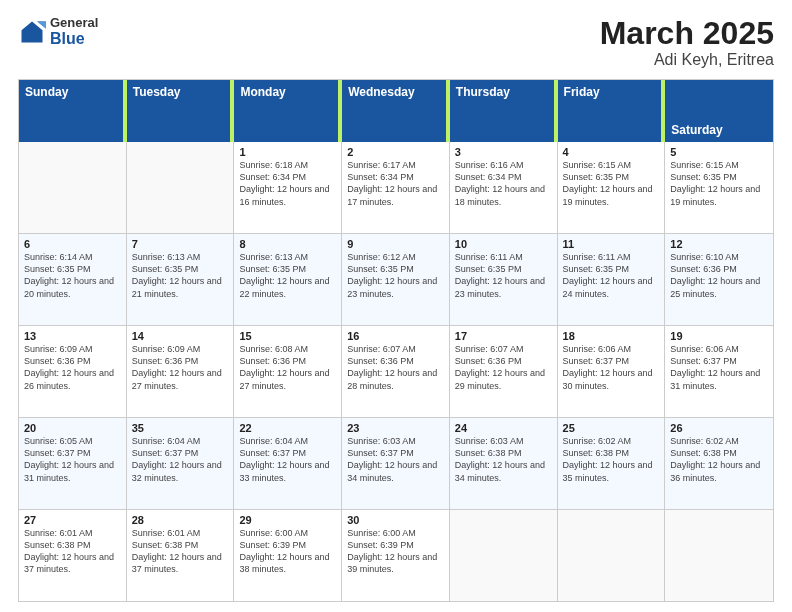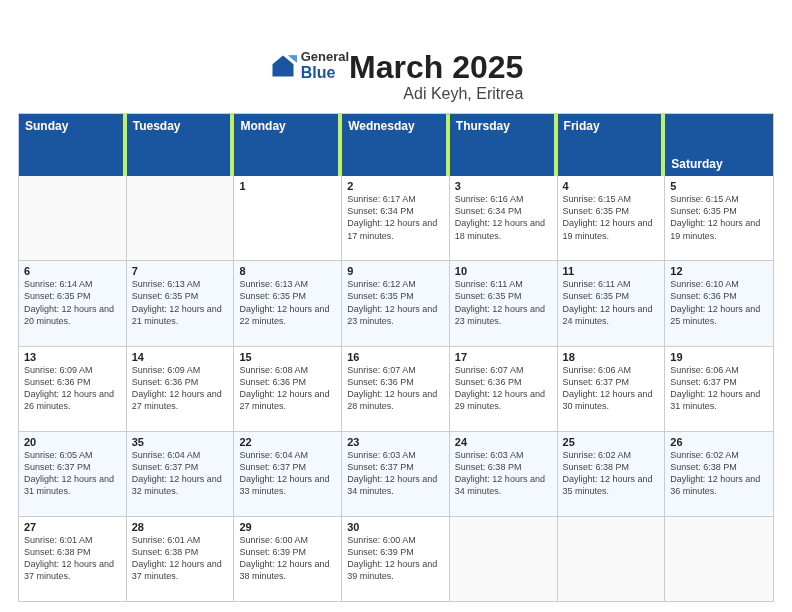--- a/index.html
+++ b/index.html
@@ -12,24 +12,23 @@
     }
     .page {
       width: 792px;
       height: 612px;
       padding: 16px 18px 10px 18px;
       display: flex;
       flex-direction: column;
     }
     .header {
       display: flex;
-      justify-content: center;
+      justify-content: space-between;
       align-items: flex-start;
       margin-bottom: 10px;
-      margin-top: 34px;
     }
     .logo {
       display: flex;
       align-items: center;
       gap: 4px;
     }
     .logo-text {
       display: flex;
       flex-direction: column;
       font-size: 14px;
@@ -143,20 +142,23 @@
         <div class="cal-header-cell">Thursday</div>
         <div class="cal-header-cell">Friday</div>
         <div class="cal-header-cell">Saturday</div>
       </div>
     <div class="cal-body">
     <div class="cal-row">
           <div class="cal-cell empty"></div>
           <div class="cal-cell empty"></div>
           <div class="cal-cell">
             <div class="day-num">1</div>
+            <div class="day-info">Sunrise: 6:18 AM
+Sunset: 6:34 PM
+Daylight: 12 hours and 16 minutes.</div>
           </div>
           <div class="cal-cell">
             <div class="day-num">2</div>
             <div class="day-info">Sunrise: 6:17 AM
 Sunset: 6:34 PM
 Daylight: 12 hours and 17 minutes.</div>
           </div>
           <div class="cal-cell">
             <div class="day-num">3</div>
             <div class="day-info">Sunrise: 6:16 AM

